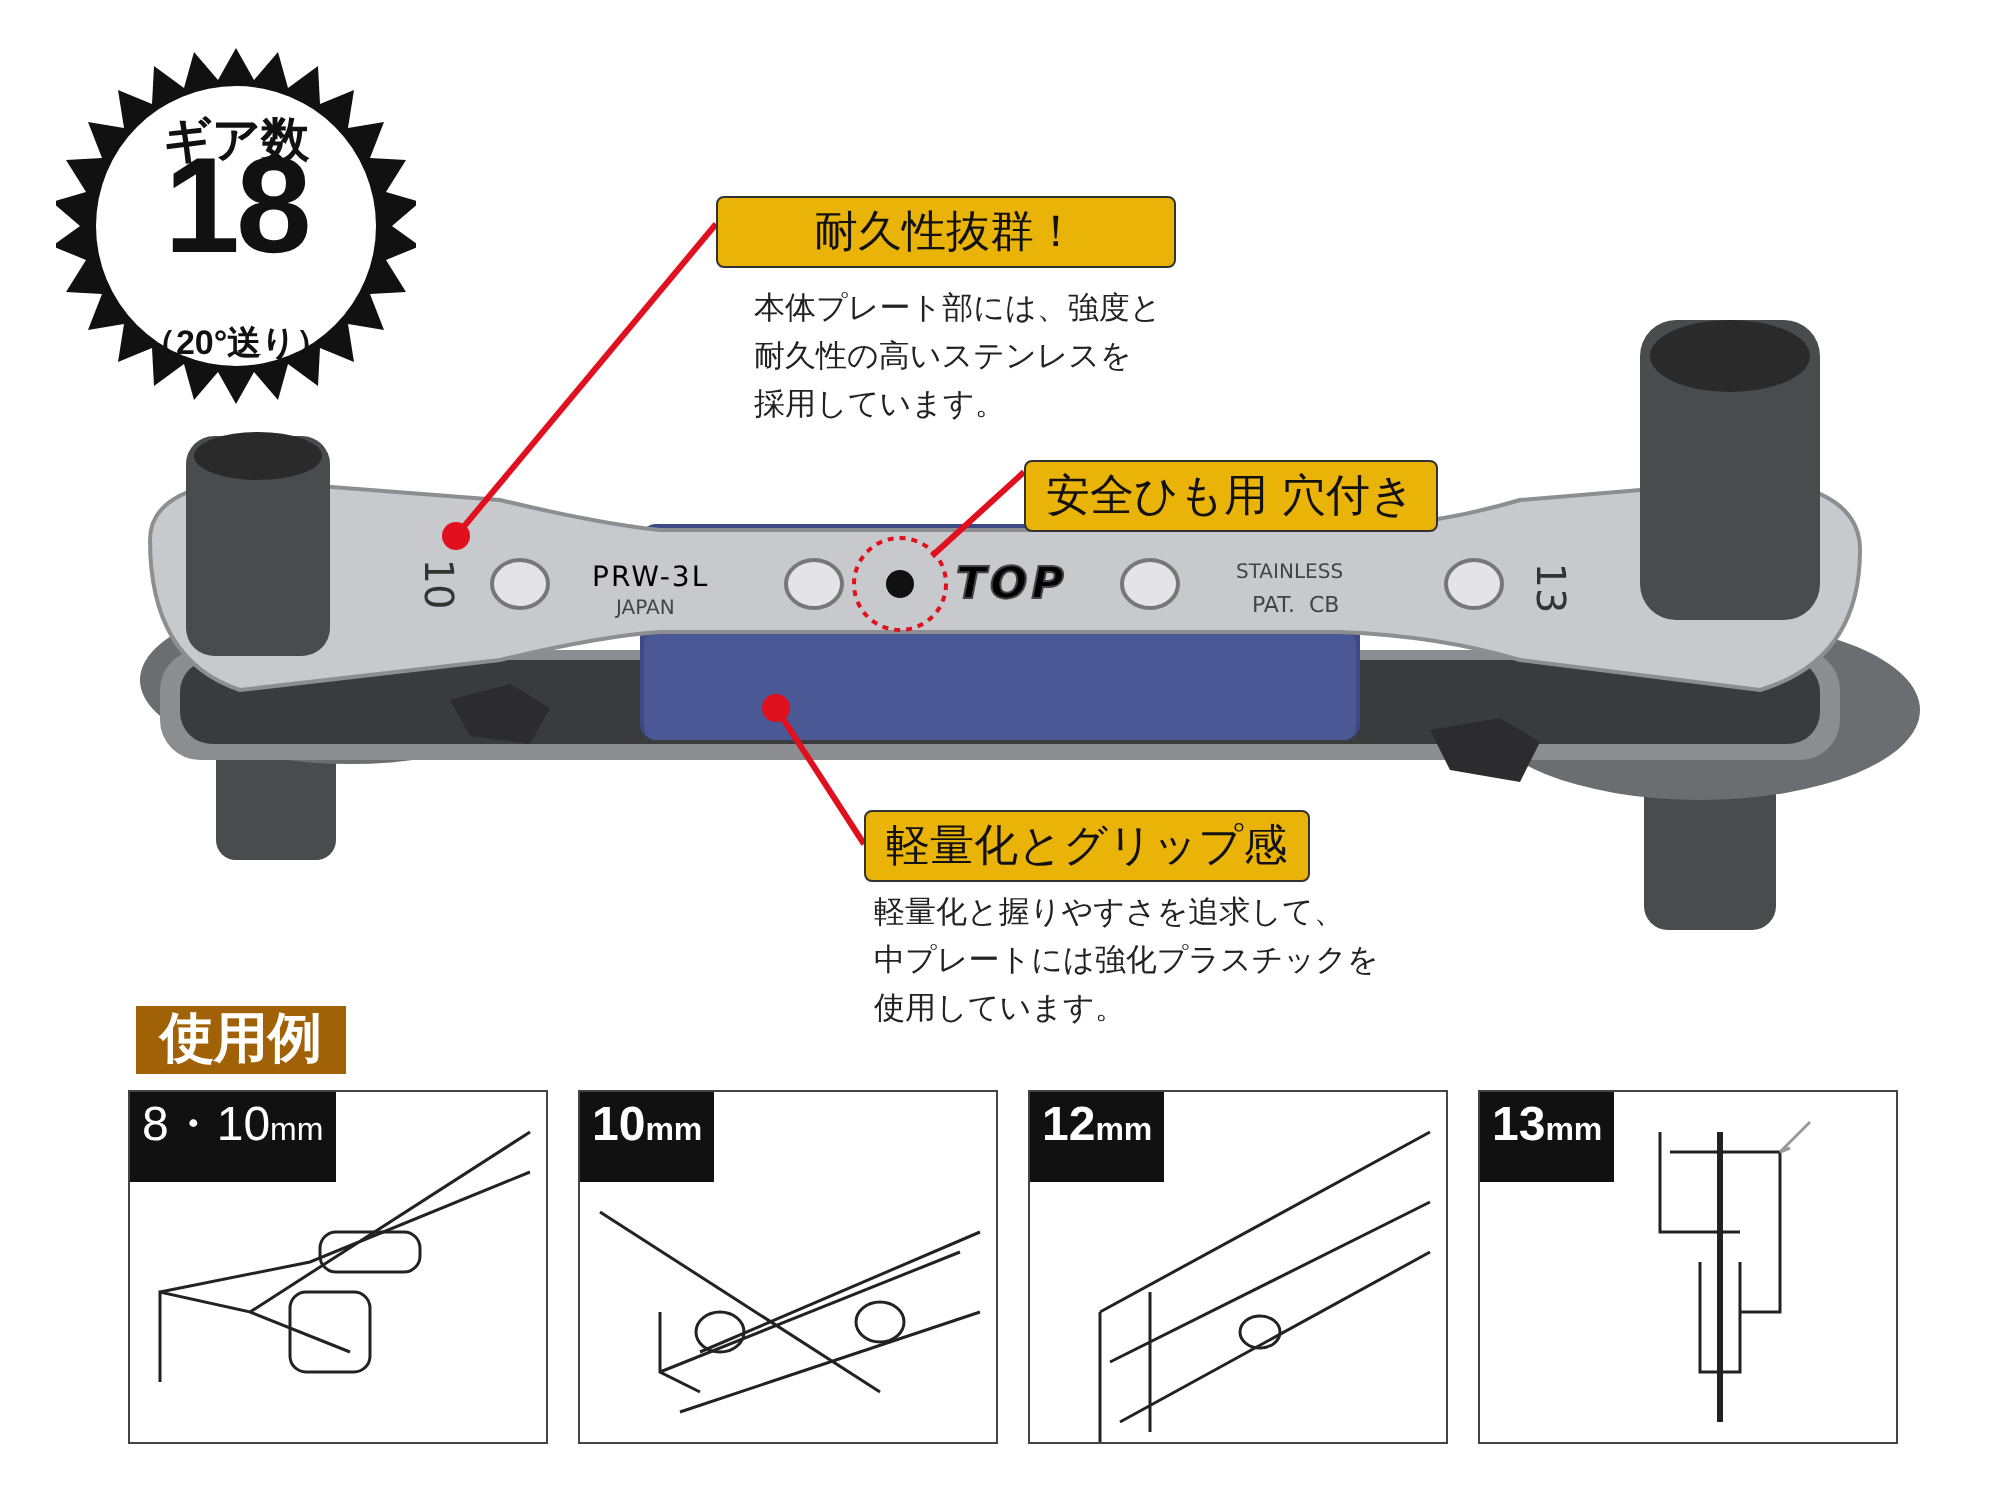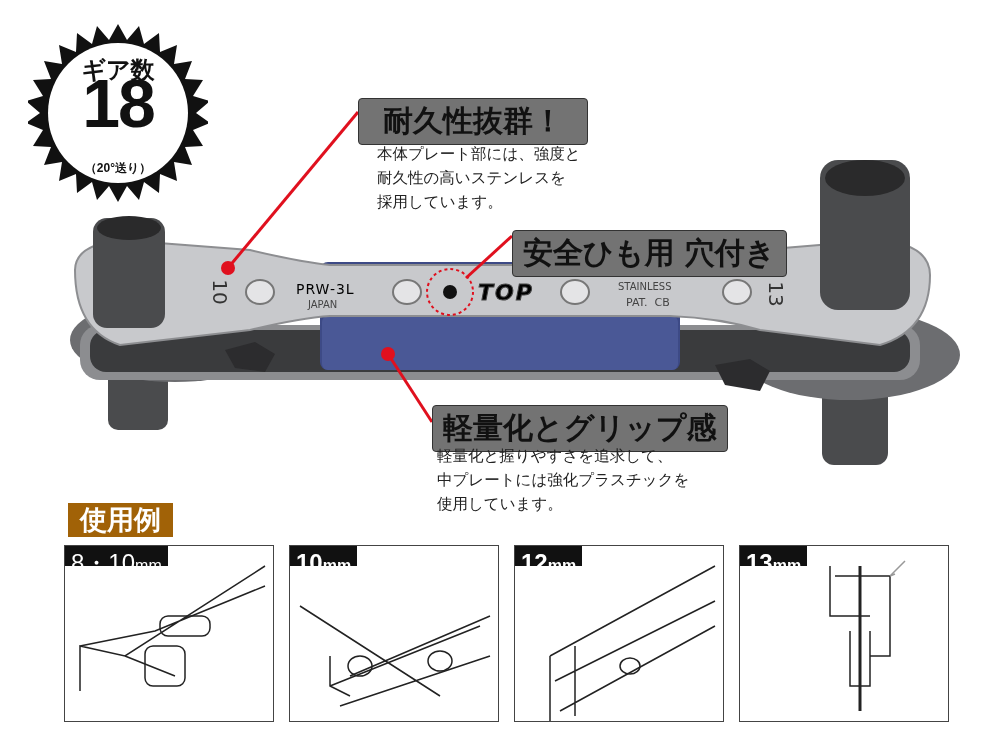--- a/index.html
+++ b/index.html
@@ -2,26 +2,26 @@
 <html><head>
 <meta charset="utf-8">
 <style>
   html,body{margin:0;padding:0;background:#fff;}
   body{width:1000px;height:750px;position:relative;overflow:hidden;font-family:"DejaVu Sans",sans-serif;color:#111;}
   .abs{position:absolute;}
   .badge{left:28px;top:22px;width:180px;height:180px;}
   .badge-text{position:absolute;left:0;top:0;width:180px;text-align:center;font-family:"Liberation Sans",sans-serif;font-weight:bold;color:#111;}
   .b1{top:32px;font-size:24px;}
   .b2{top:41px;font-size:68px;line-height:80px;letter-spacing:-2px;}
-  .b3{top:138px;font-size:12px;}
-  .callout{border:1.5px solid #333;border-radius:4px;background:#737373;font-weight:bold;font-size:30px;padding:2px 10px;white-space:nowrap;}
+  .b3{top:138px;font-size:17px;}
+  .callout{border:1.5px solid #333;border-radius:4px;background:#eab308;font-weight:normal;font-size:22px;padding:2px 10px;white-space:nowrap;}
   .desc{font-family:"DejaVu Serif",serif;font-size:15.5px;line-height:24px;color:#222;white-space:pre-line;}
   .usage-title{left:68px;top:503px;width:105px;height:34px;background:#a16207;color:#fff;font-weight:bold;font-size:27px;line-height:34px;text-align:center;}
   .panel{top:545px;height:175px;width:208px;border:1.5px solid #444;background:#fff;overflow:hidden;}
-  .plabel{position:absolute;left:0;top:0;height:20px;background:#111;color:#fff;font-family:"Liberation Sans",sans-serif;font-size:24px;line-height:33px;padding:0 6px;}
+  .plabel{position:absolute;left:0;top:0;height:45px;background:#111;color:#fff;font-family:"Liberation Sans",sans-serif;font-size:24px;line-height:33px;padding:0 6px;}
   .plabel small{font-size:16px;}
 </style>
 </head>
 <body>
 
 <div class="abs badge">
   <svg width="180" height="180" viewBox="0 0 180 180">
     <polygon fill="#111" points="90,2 99,18 111,4 116,22 131,11 132,30 149,23 146,42 164,39 157,57 175,58 165,74 182,79 168,91 182,101 165,108 175,124 157,125 164,143 146,140 149,159 132,152 131,171 116,160 111,178 99,164 90,180 81,164 69,178 64,160 49,171 48,152 31,159 34,140 16,143 23,125 5,124 15,108 -2,101 12,91 -2,79 15,74 5,58 23,57 16,39 34,42 31,23 48,30 49,11 64,22 69,4 81,18"></polygon>
     <circle cx="90" cy="91" r="70" fill="#fff"></circle>
   </svg>

